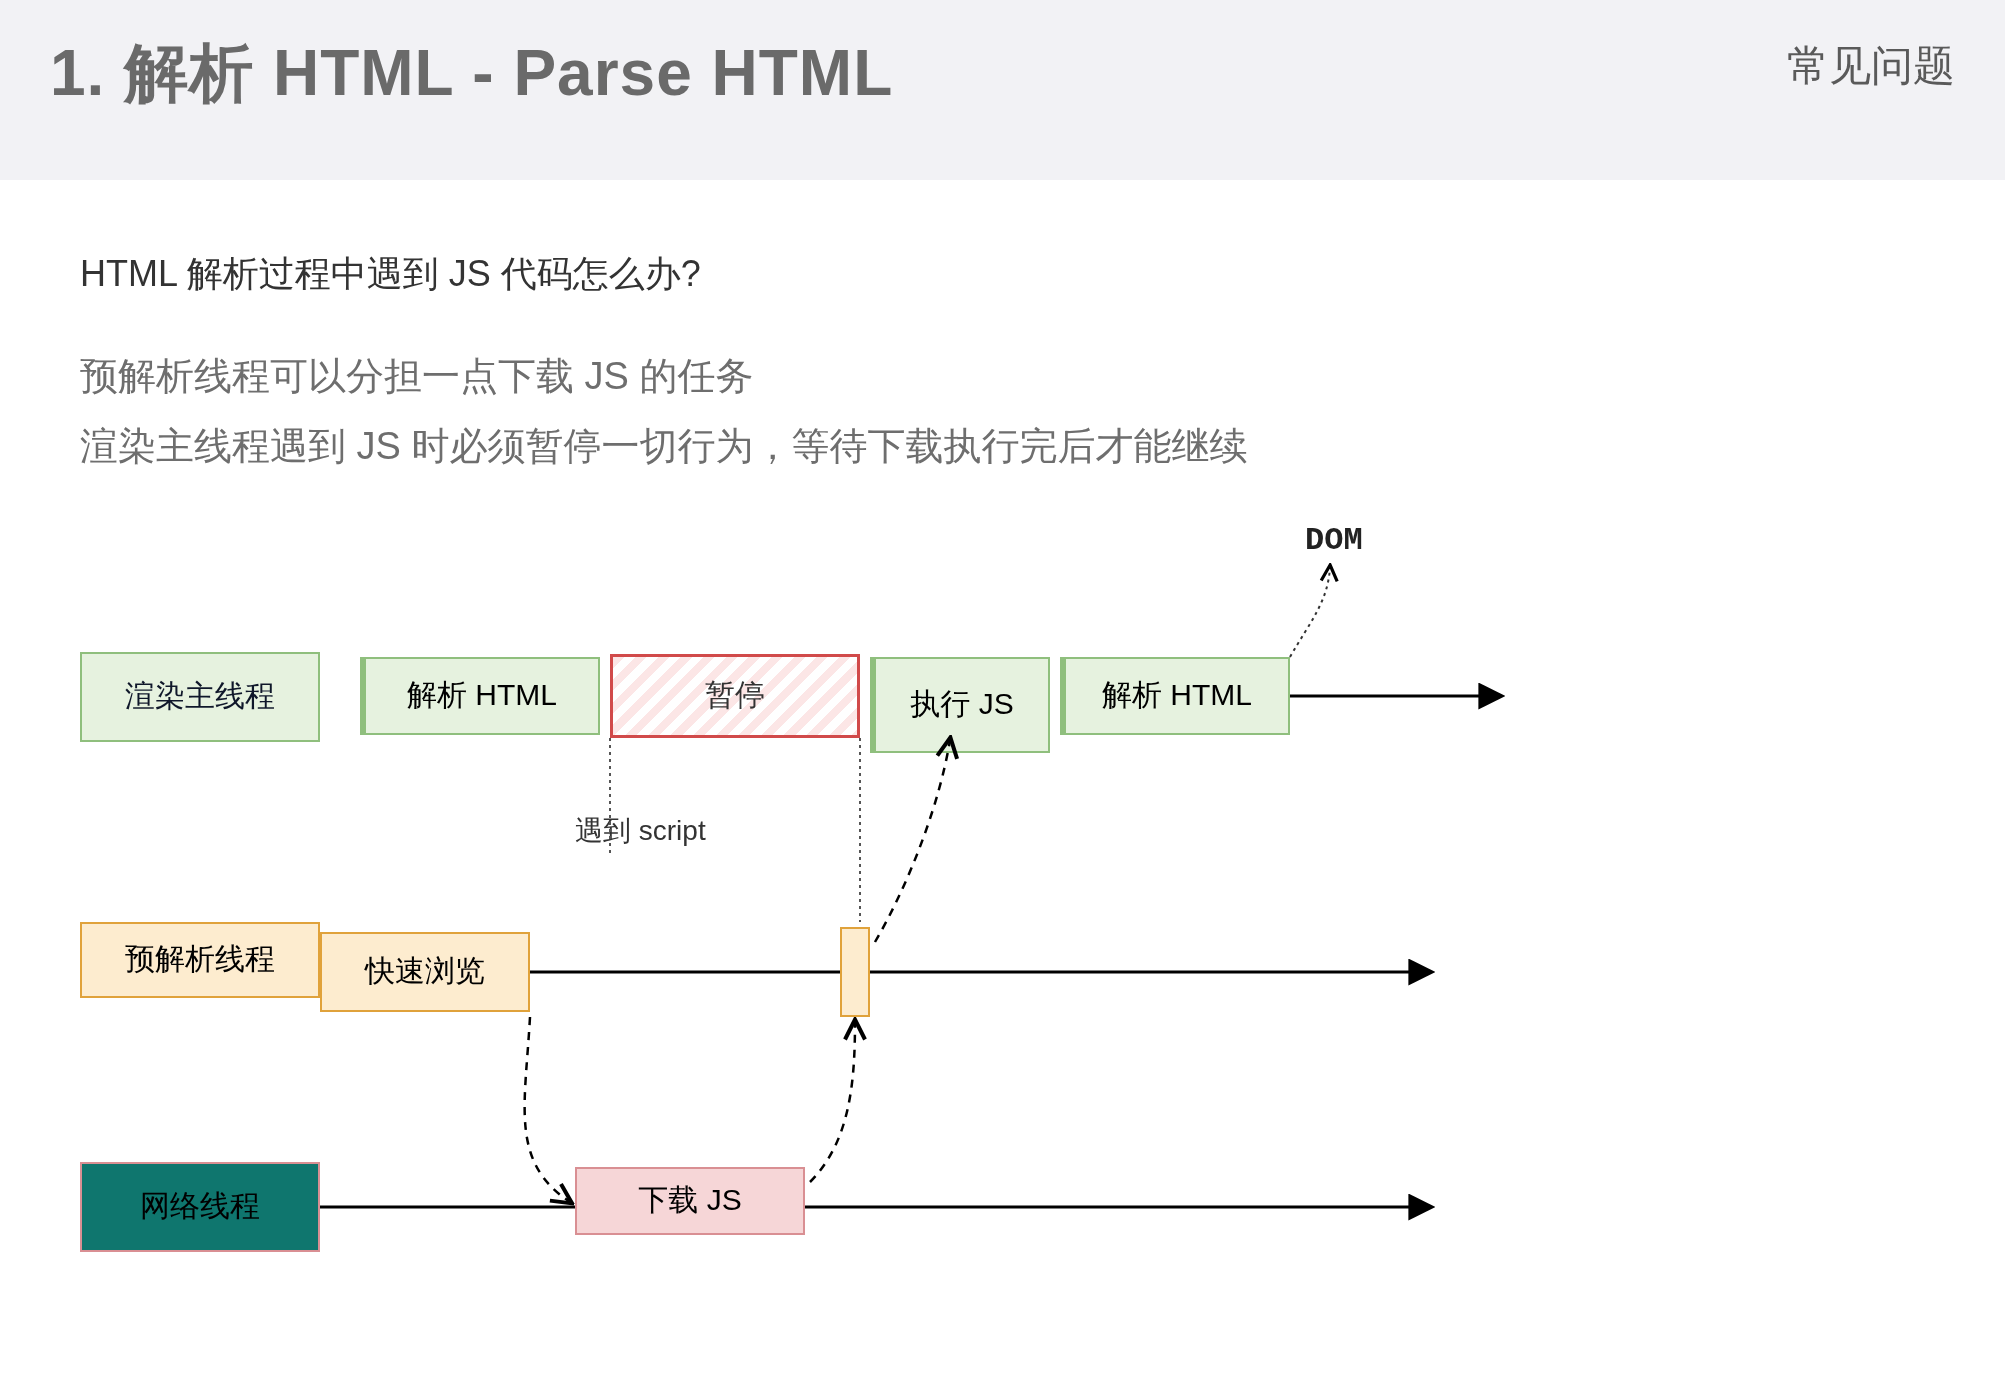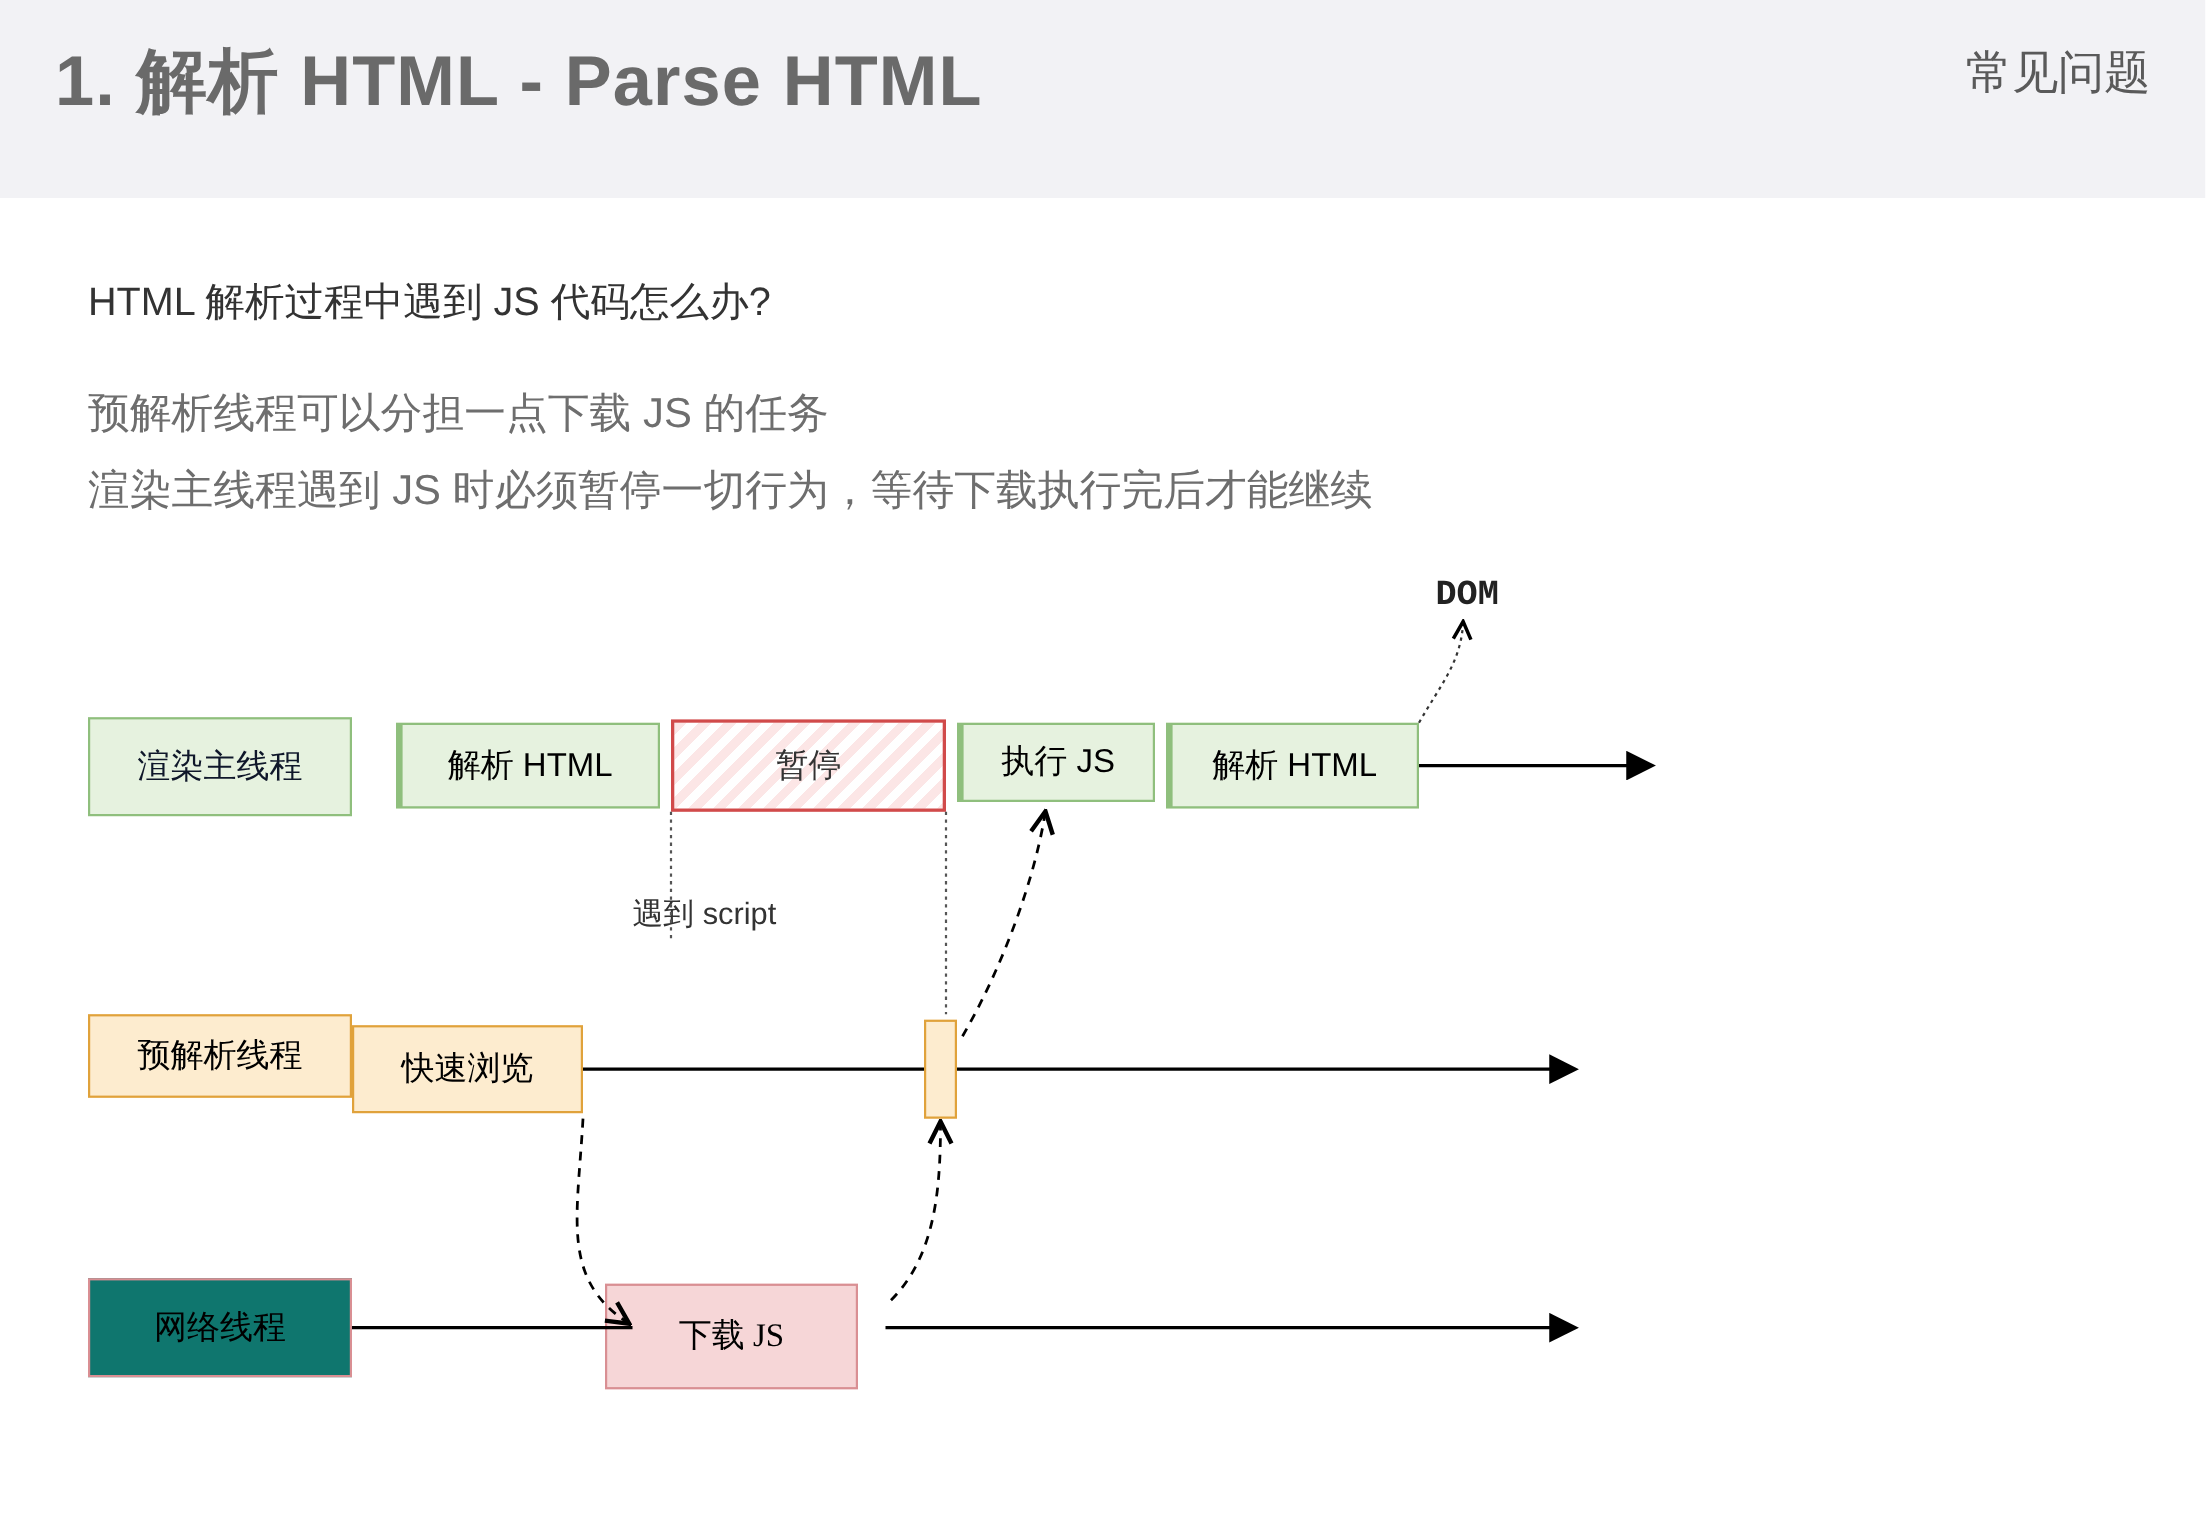--- a/index.html
+++ b/index.html
@@ -50,27 +50,27 @@
   </div>
 
   <div class="diagram">
 
     <div class="box lane-label" style="left:0;top:130px;width:240px;height:90px;">渲染主线程</div>
     <div class="box orange-label" style="left:0;top:400px;width:240px;height:76px;">预解析线程</div>
     <div class="box pink-label" style="left:0;top:640px;width:240px;height:90px;">网络线程</div>
 
     <div class="box green" style="left:280px;top:135px;width:240px;height:78px;border-left-width:6px;">解析 HTML</div>
     <div class="box hatched" style="left:530px;top:132px;width:250px;height:84px;">暂停</div>
-    <div class="box green" style="left:790px;top:135px;width:180px;height:72px;border-left-width:6px;">执行 JS</div>
+    <div class="box green" style="left:790px;top:135px;width:180px;height:96px;border-left-width:6px;">执行 JS</div>
     <div class="box green" style="left:980px;top:135px;width:230px;height:78px;border-left-width:6px;">解析 HTML</div>
 
     <div class="box orange" style="left:240px;top:410px;width:210px;height:80px;">快速浏览</div>
     <div class="box orange" style="left:760px;top:405px;width:30px;height:90px;"></div>
 
-    <div class="box pink" style="left:470px;top:645px;width:230px;height:96px;font-family:Liberation Serif, serif;">下载 JS</div>
+    <div class="box pink" style="left:495px;top:645px;width:230px;height:68px;">下载 JS</div>
 
     <div class="dom-label" style="left:1225px;top:0px;">DOM</div>
 
     <div class="script-label" style="left:495px;top:290px;">遇到 script</div>
 
     <svg width="1700" height="800">
       <defs>
         <marker id="arrow" viewBox="0 0 10 10" refX="8" refY="5" markerWidth="9" markerHeight="9" orient="auto-start-reverse">
           <path d="M 0 0 L 10 5 L 0 10 z" fill="#000"></path>
         </marker>

